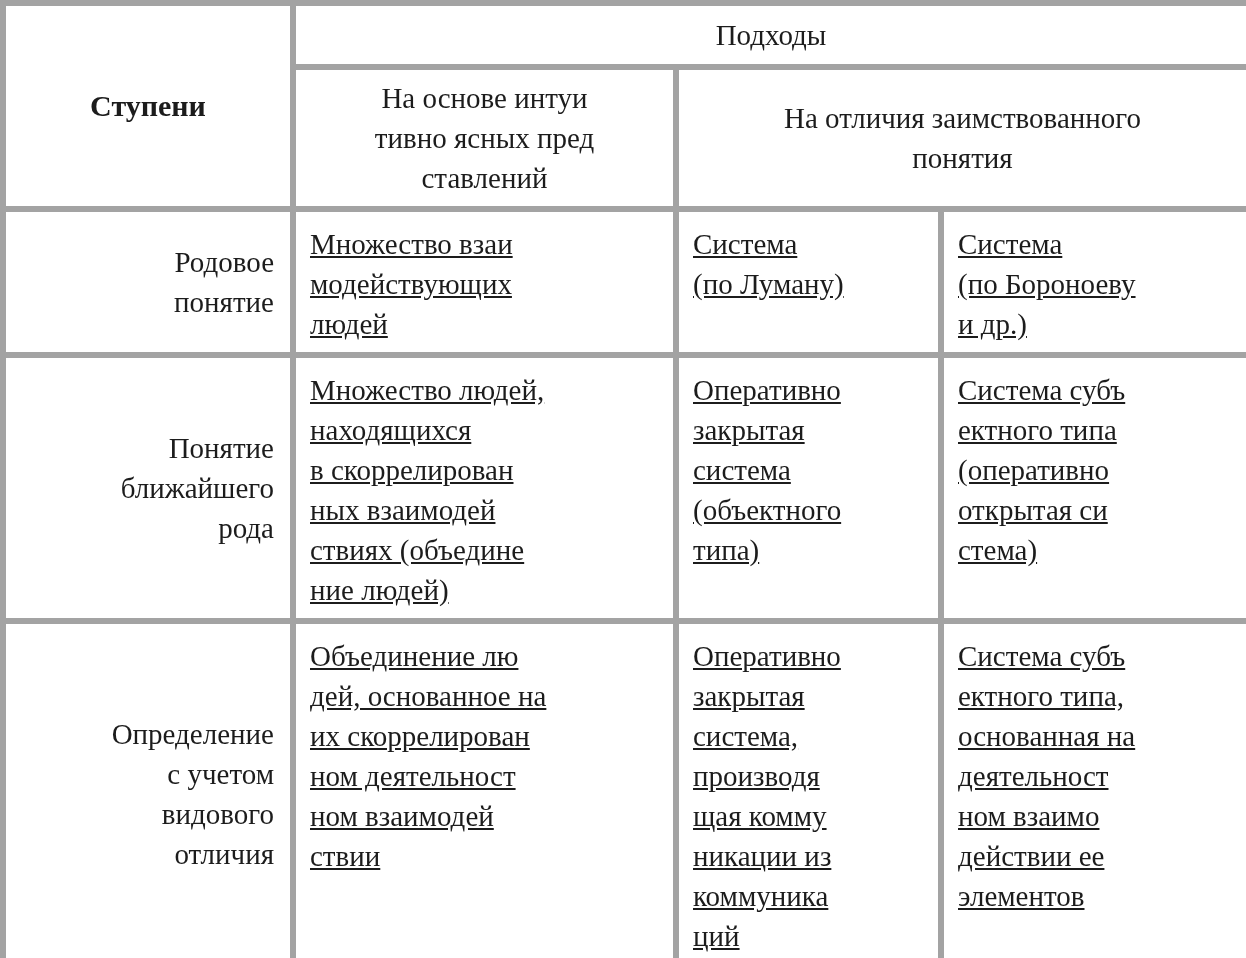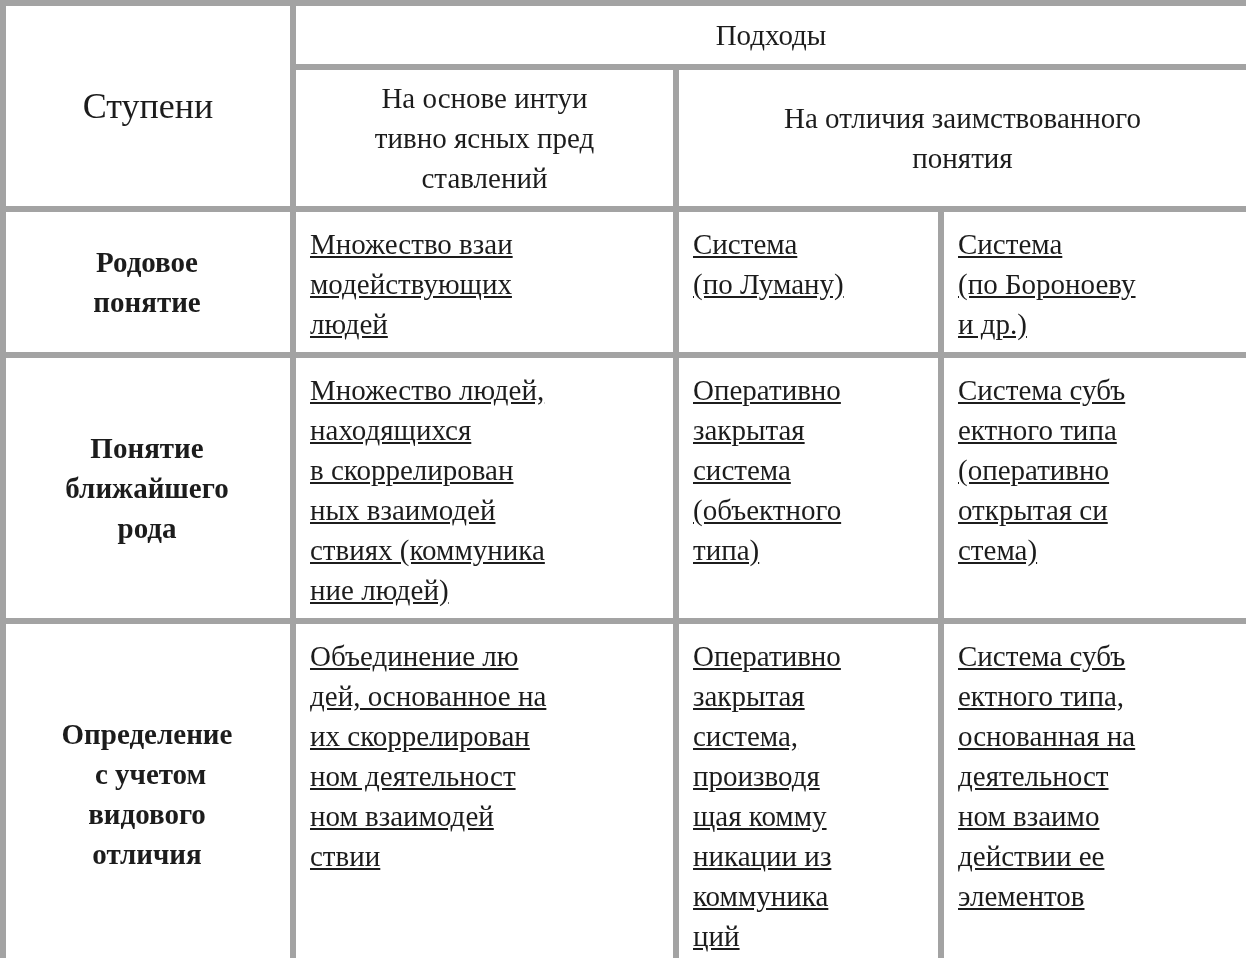--- a/index.html
+++ b/index.html
@@ -35,40 +35,39 @@
     border: 6px solid #a3a3a3;
     white-space: pre-wrap;
     overflow: hidden;
   }
   tr.r-head1 { height: 64px; }
   tr.r-head2 { height: 142px; }
   tr.r-body1 { height: 144px; }
   tr.r-body2 { height: 263px; }
   tr.r-body3 { height: 343px; }
   th.label-head {
-    font-weight: normal;
+    font-weight: bold;
     vertical-align: middle;
-    font-size: 36px;
+    font-size: 30px;
   }
   th.approaches-head {
     font-weight: normal;
     text-align: center;
     vertical-align: middle;
   }
   th.sub-head {
     font-weight: normal;
     text-align: center;
     vertical-align: middle;
     padding: 4px 8px;
   }
   td.row-label {
-    text-align: center;
+    text-align: right;
     vertical-align: middle;
     padding: 4px 16px 4px 14px;
-    font-weight: bold;
   }
   td.cell {
     text-align: left;
     vertical-align: top;
     padding: 12px 8px 8px 14px;
     text-decoration: underline;
   }
 </style>
 </head>
 <body>
@@ -108,21 +107,21 @@
       </tr>
 
       <tr class="r-body2">
         <td class="row-label">Понятие
 ближайшего
 рода</td>
         <td class="cell">Множество людей,
 находящихся
 в скоррелирован
 ных взаимодей
-ствиях (коммуника
+ствиях (объедине
 ние людей)</td>
         <td class="cell">Оперативно
 закрытая
 система
 (объектного
 типа)</td>
         <td class="cell">Система субъ
 ектного типа
 (оперативно
 открытая си

